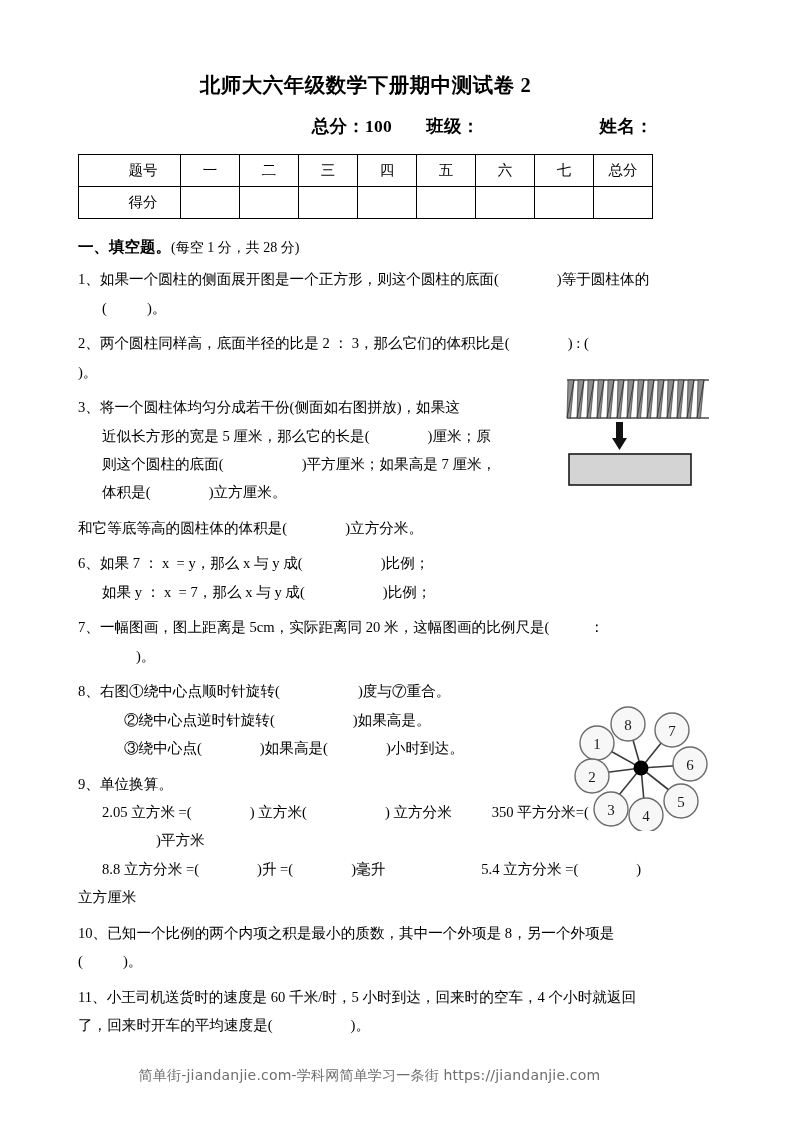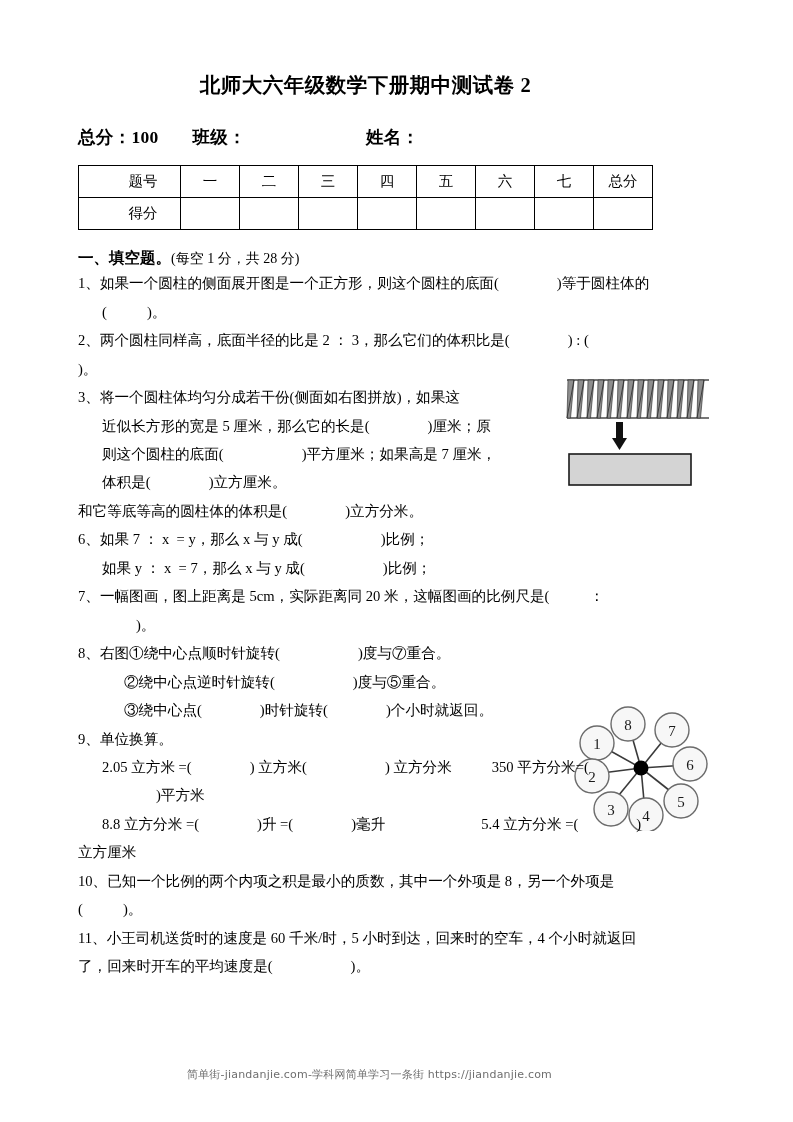--- a/index.html
+++ b/index.html
@@ -26,24 +26,24 @@
   
   .title {
     text-align: center;
     font-weight: bold;
     font-size: 20.5px;
     letter-spacing: 0.5px;
     padding-top: 74px;
     line-height: 1.1;
   }
   .subtitle {
-    text-align: left;
+    text-align: right;
     font-weight: bold;
     font-size: 17.5px;
-    margin-top: 28px;
+    margin-top: 17px;
     letter-spacing: 0.3px;
   }
   .subtitle .gap-a { display:inline-block; width: 34px; }
   .subtitle .gap-b { display:inline-block; width: 120px; }
 
   
   .score-table {
     margin-top: 16px;
     border-collapse: collapse;
     width: 100%;
@@ -64,20 +64,21 @@
     margin-top: 17px;
     font-size: 15px;
     line-height: 1.45;
   }
   .sec-head b { font-weight: bold; font-size: 15.5px; }
   .sec-head .note { font-size: 14px; }
 
   .q {
     font-size: 14.6px;
     line-height: 1.95;
+    margin-top: 7px;
     position: relative;
   }
   .q .ln { display: block; white-space: pre-wrap; }
   .q .ind { display: inline-block; width: 24px; }
   .q .ind2 { display: inline-block; width: 46px; }
 
   .blank-s { display:inline-block; width: 40px; }
   .blank-m { display:inline-block; width: 58px; }
   .blank-l { display:inline-block; width: 78px; }
   .blank-xl{ display:inline-block; width: 96px; }
@@ -123,21 +124,21 @@
     height: 125px;
   }
 
   
   .footer {
     position: absolute;
     left: 8px;
     right: 0;
     top: 1067px;
     text-align: center;
-    font-size: 11px;
+    font-size: 14px;
     color: #6e6e6e;
     font-family: "DejaVu Sans", "Liberation Sans", sans-serif;
     letter-spacing: 0.2px;
   }
 </style>
 </head>
 <body>
 
 <div class="page">
 
@@ -253,22 +254,22 @@
     <span class="ln"><span>6、如果 7 ： x  = y，那么 x 与 y 成(</span><span class="blank-l"></span><span>)比例；</span></span>
     <span class="ln"><span class="ind"></span><span>如果 y ： x  = 7，那么 x 与 y 成(</span><span class="blank-l"></span><span>)比例；</span></span>
   </div>
 
   <div class="q">
     <span class="ln"><span>7、一幅图画，图上距离是 5cm，实际距离同 20 米，这幅图画的比例尺是(</span><span class="blank-s"></span><span>：</span><span class="blank-m"></span><span>)。</span></span>
   </div>
 
   <div class="q narrow2">
     <span class="ln"><span>8、右图①绕中心点顺时针旋转(</span><span class="blank-l"></span><span>)度与⑦重合。</span></span>
-    <span class="ln"><span class="ind2"></span><span>②绕中心点逆时针旋转(</span><span class="blank-l"></span><span>)度与⑤重合。</span></span>
-    <span class="ln"><span class="ind2"></span><span>③绕中心点(</span><span class="blank-m"></span><span>)时针旋转(</span><span class="blank-m"></span><span>)个小时就返回。</span></span>
+    <span class="ln"><span class="ind2"></span><span>②绕中心点逆时针旋转(</span><span class="blank-l"></span><span>)如果高是。</span></span>
+    <span class="ln"><span class="ind2"></span><span>③绕中心点(</span><span class="blank-m"></span><span>)如果高是(</span><span class="blank-m"></span><span>)小时到达。</span></span>
   </div>
 
   <div class="fig-rot">
     <svg width="150" height="125" viewBox="0 0 150 125">
       <g stroke="#3a3a3a" stroke-width="1.6">
         <line x1="75" y1="62" x2="32" y2="38"></line>
         <line x1="75" y1="62" x2="28" y2="68"></line>
         <line x1="75" y1="62" x2="44" y2="100"></line>
         <line x1="75" y1="62" x2="79" y2="106"></line>
         <line x1="75" y1="62" x2="113" y2="92"></line>

